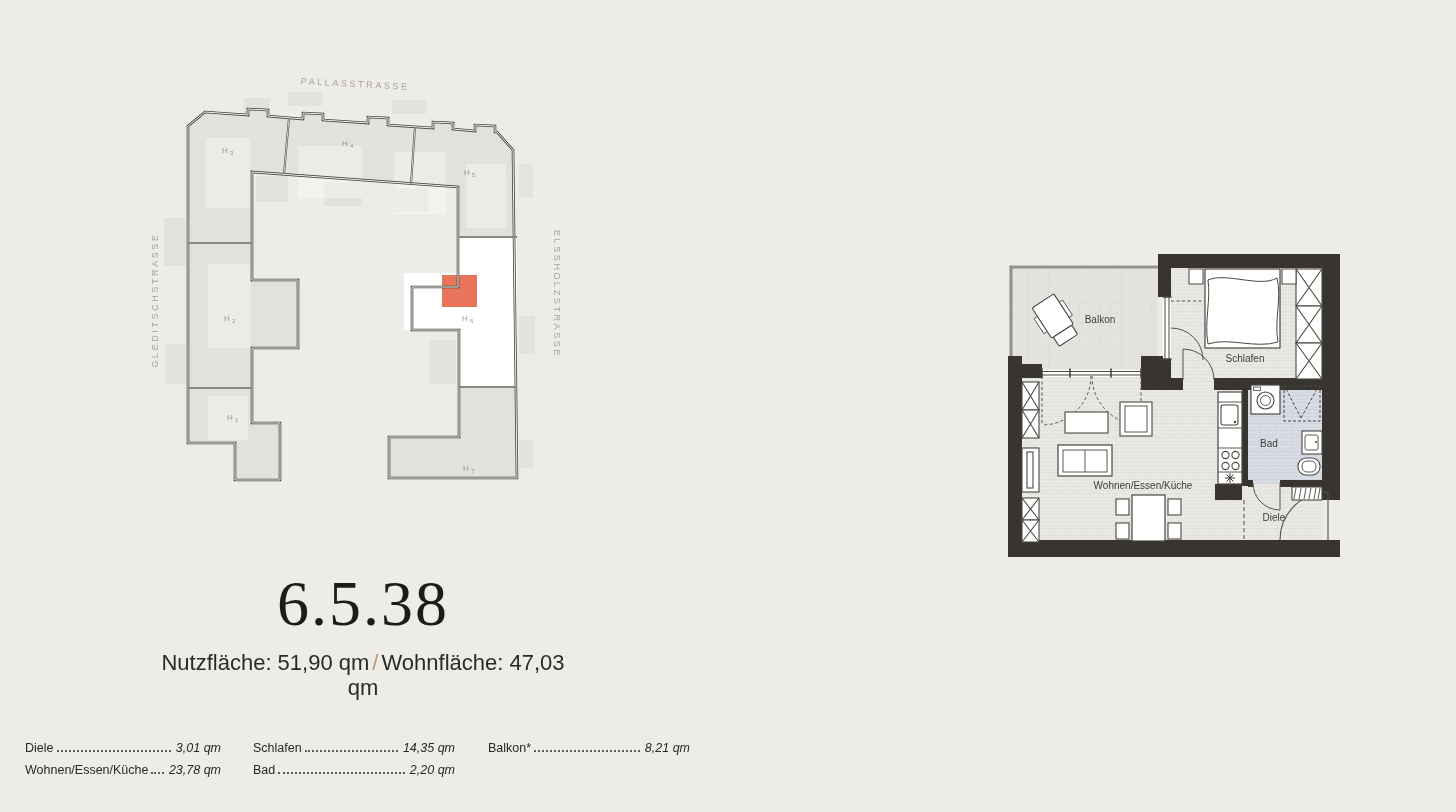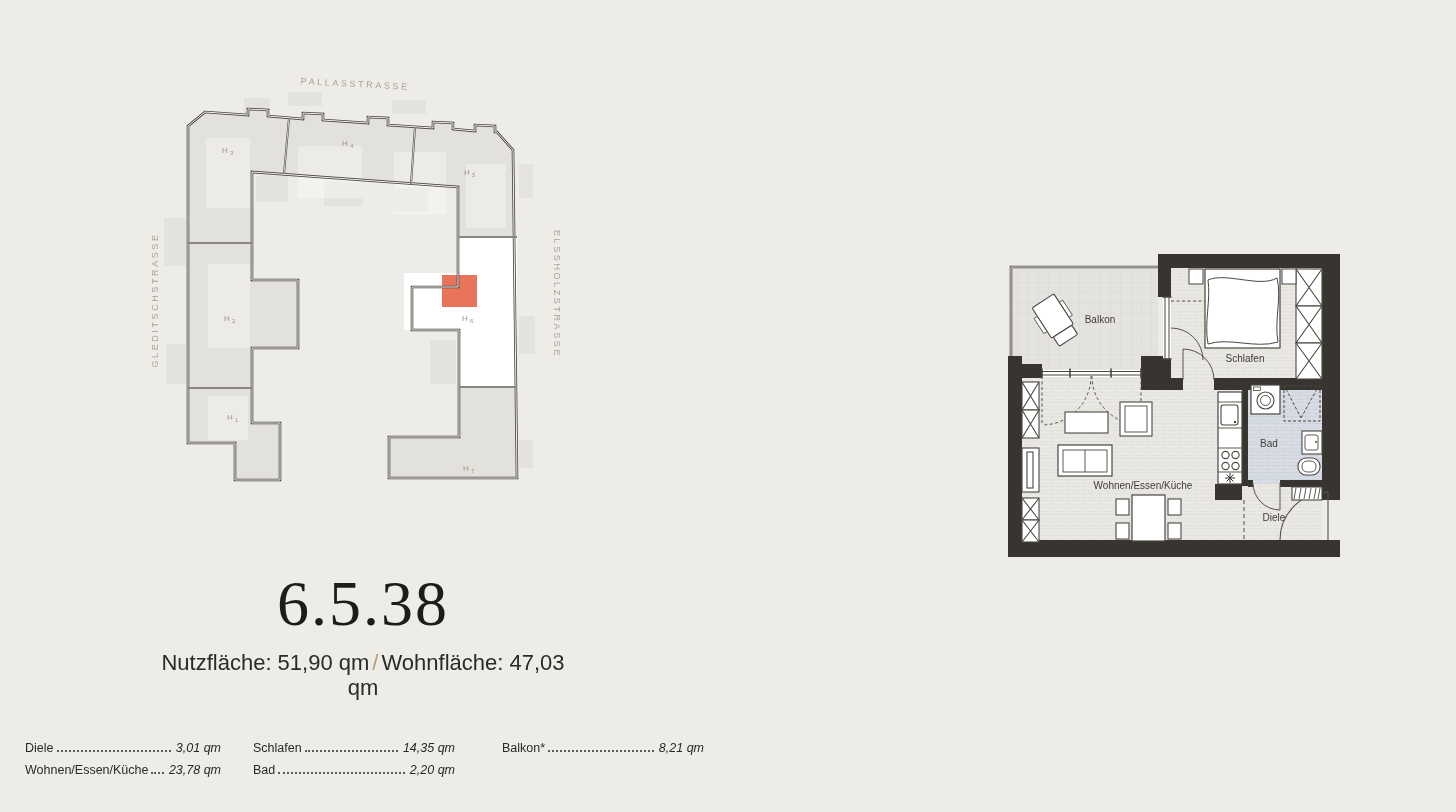--- a/index.html
+++ b/index.html
@@ -17,21 +17,21 @@
     font-size:64px;font-weight:400;color:#1d1c18;letter-spacing:2px;line-height:1.0;
   }
   .unit-line{font-size:22px;line-height:25px;color:#2b2a25;margin-top:14px;}
   .unit-line:first-of-type{margin-top:12px;}
   .sep{color:#b49e73;padding:0 3px;}
   
   .room-table{left:25px;top:741px;width:666px;font-size:12.5px;color:#2a2925;}
   .rt-col{position:absolute;top:0;}
   .rt-col.c1{left:0;width:196px;}
   .rt-col.c2{left:228px;width:202px;}
-  .rt-col.c3{left:477px;width:202px;}
+  .rt-col.c3{left:463px;width:202px;}
   .rt-row{display:flex;align-items:baseline;height:22px;}
   .rt-label{white-space:nowrap;}
   .leader{flex:1;border-bottom:2px dotted #5d5b55;margin:0 5px 4px 3px;min-width:12px;}
   .rt-value{white-space:nowrap;font-style:italic;}
   
   text{font-family:"Liberation Sans",sans-serif;}
   .street{fill:#a8a39a;font-size:9px;letter-spacing:2.6px;}
   .hlabel{fill:#9b968e;font-size:8px;letter-spacing:.6px;}
   .roomlabel{fill:#3f3d37;font-size:10px;}
 </style>

